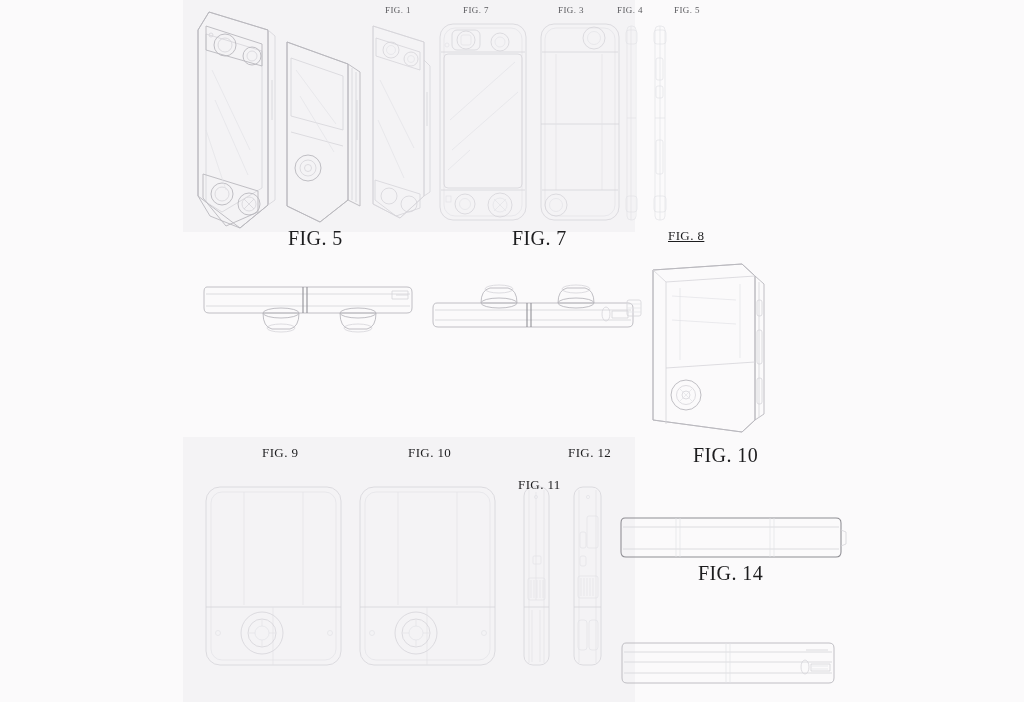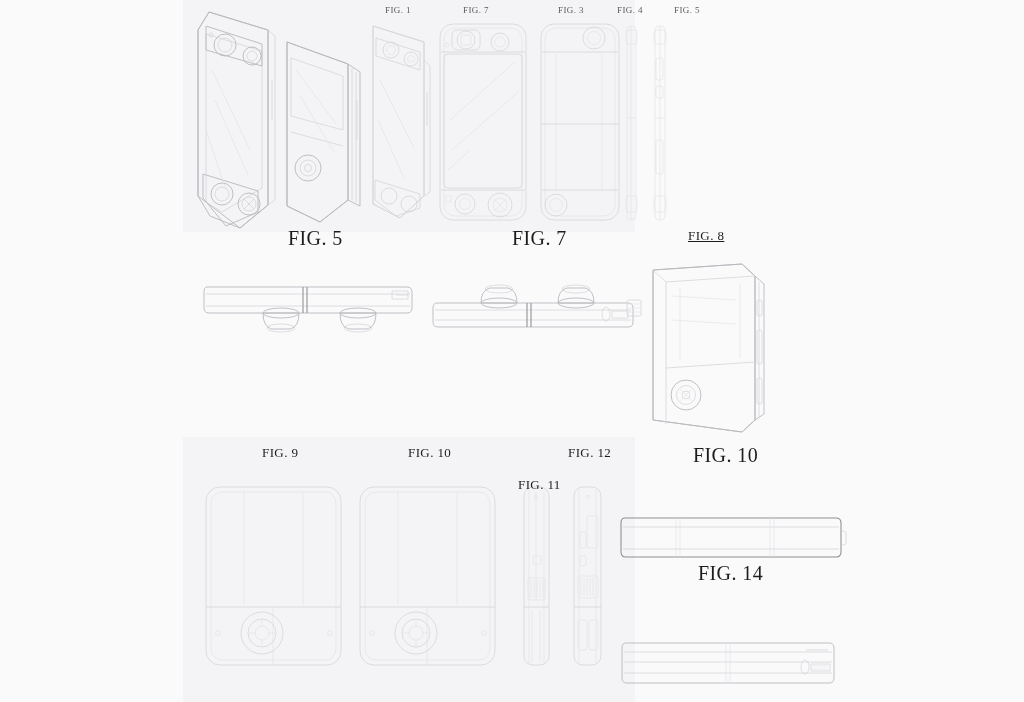--- a/index.html
+++ b/index.html
@@ -289,21 +289,21 @@
   </svg>
 
   <div class="fig-label lbl-sm" style="left:385px;top:5px;">FIG. 1</div>
   <div class="fig-label lbl-sm" style="left:463px;top:5px;">FIG. 7</div>
   <div class="fig-label lbl-sm" style="left:558px;top:5px;">FIG. 3</div>
   <div class="fig-label lbl-sm" style="left:617px;top:5px;">FIG. 4</div>
   <div class="fig-label lbl-sm" style="left:652px;top:5px;margin-left:22px;">FIG. 5</div>
 
   <div class="fig-label lbl-lg" style="left:288px;top:227px;">FIG. 5</div>
   <div class="fig-label lbl-lg" style="left:512px;top:227px;">FIG. 7</div>
-  <div class="fig-label lbl-md" style="left:688px;top:228px;text-decoration:underline;">FIG. 8</div>
+  <div class="fig-label lbl-md" style="left:668px;top:228px;text-decoration:underline;">FIG. 8</div>
 
   <div class="fig-label lbl-md" style="left:262px;top:445px;text-align:right;">FIG. 9</div>
   <div class="fig-label lbl-md" style="left:408px;top:445px;">FIG. 10</div>
   <div class="fig-label lbl-md" style="left:518px;top:445px;margin-top:32px;">FIG. 11</div>
   <div class="fig-label lbl-md" style="left:568px;top:445px;">FIG. 12</div>
 
   <div class="fig-label lbl-lg" style="left:693px;top:444px;">FIG. 10</div>
   <div class="fig-label lbl-lg" style="left:698px;top:562px;text-align:center;">FIG. 14</div>
 
 </div>

